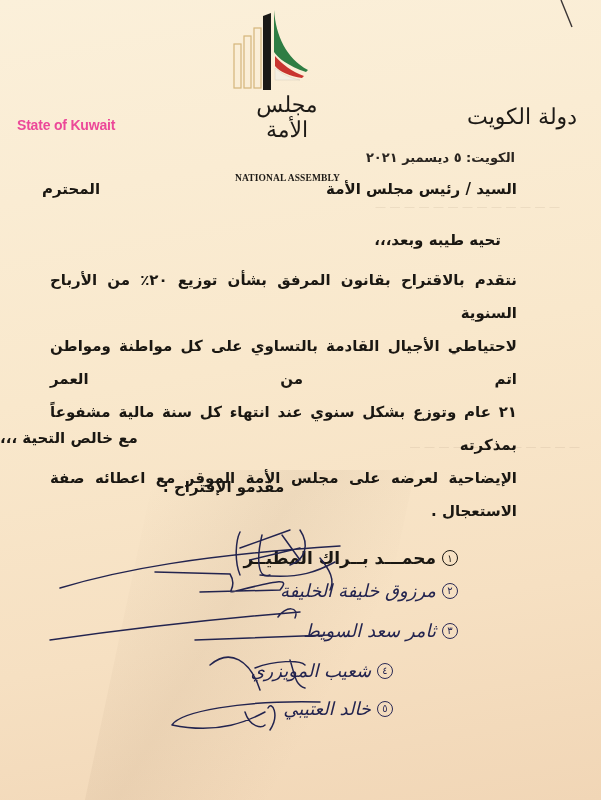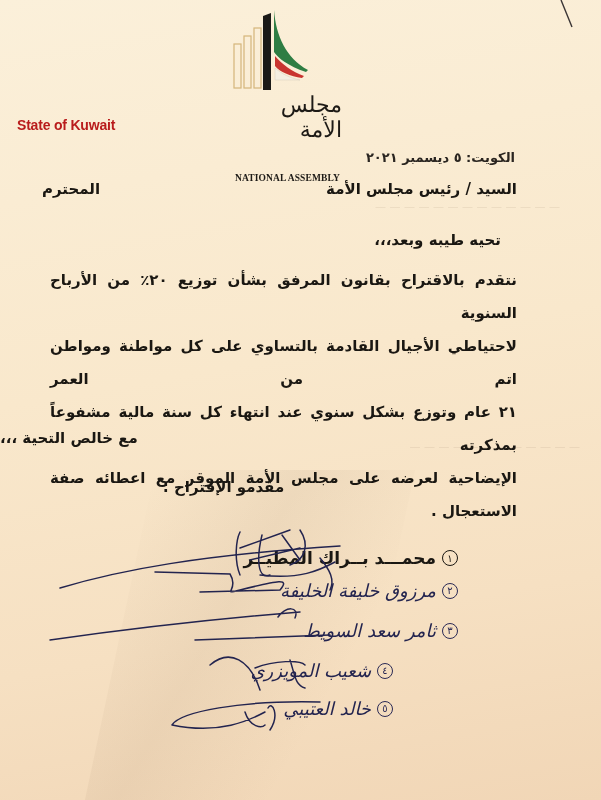--- a/index.html
+++ b/index.html
@@ -13,26 +13,26 @@
   .bleed { position:absolute; color:rgba(120,100,80,0.13); font-size:11px; direction:rtl; }
   .shadow-band {
     position:absolute; left:120px; top:470px; width:260px; height:330px;
     background: linear-gradient(110deg, rgba(150,120,90,0) 0%, rgba(150,120,90,0.10) 40%, rgba(150,120,90,0) 80%);
     transform: skewX(-12deg);
   }
   .pen-mark { position:absolute; left:0; top:0; }
 
   
   .logo { position:absolute; left:228px; top:6px; width:80px; height:84px; }
-  .logo-ar { position:absolute; left:232px; top:92px; width:110px; text-align:right;
+  .logo-ar { position:absolute; left:232px; top:92px; width:110px; text-align:center;
     font-family:"DejaVu Serif", serif; font-size:22px; color:#1d1a16; direction:rtl; }
   .logo-en { position:absolute; left:229px; top:126px; width:117px; text-align:center;
     font-family:"Liberation Serif", serif; font-weight:bold; font-size:9.5px; letter-spacing:0.1px; color:#1d1a16;margin-top:47px; }
   .state-en { position:absolute; left:17px; top:117px; font-family:"Liberation Sans", sans-serif;
-    font-weight:bold; font-size:14px; color:#b91c1c; letter-spacing:-0.2px; }
+    font-weight:bold; font-size:14px; color:#ec4899; letter-spacing:-0.2px; }
   .state-ar { position:absolute; right:24px; top:104px; font-family:"DejaVu Serif", serif;
     font-size:22px; direction:rtl; color:#1d1a16; }
   .date { position:absolute; right:86px; top:150px; font-size:13px; font-weight:bold; direction:rtl; color:#2a2520; }
 
   
   .rtl { direction:rtl; text-align:right; }
   .addressee { position:absolute; right:84px; top:180px; font-weight:bold; font-size:15px; }
   .honorific { position:absolute; left:42px; top:180px; font-weight:bold; font-size:15px; direction:rtl; }
   .greeting { position:absolute; right:100px; top:231px; font-weight:bold; font-size:15px; }
   .paragraph { position:absolute; left:50px; right:84px; top:264px; font-weight:bold; font-size:15px;
@@ -71,20 +71,21 @@
     <rect x="26" y="22" width="7" height="60" fill="none" stroke="#d4b57a" stroke-width="1.2"></rect>
     <path d="M35 10 L43 7 L43 84 L35 84 Z" fill="#1b1a17"></path>
     <path d="M46 4 C48 30 58 52 80 64 L78 66 C60 60 50 52 46 46 Z" fill="#2e7d43"></path>
     <path d="M47 50 C54 58 64 66 76 70 L74 72 C62 70 52 66 47 60 Z" fill="#c8342f"></path>
     <path d="M47 62 C54 68 62 72 72 74 L47 74 Z" fill="#f4efe2" stroke="#d7cfbe" stroke-width="0.5"></path>
   </svg>
   <div class="logo-ar">مجلس الأمة</div>
   <div class="logo-en">NATIONAL ASSEMBLY</div>
 
   <div class="state-en">State of Kuwait</div>
+  <div class="state-ar">دولة الكويت</div>
   <div class="date">الكويت: ٥ ديسمبر ٢٠٢١</div>
 
   <div class="addressee rtl">السيد / رئيس مجلس الأمة</div>
   <div class="honorific">المحترم</div>
   <div class="greeting rtl">تحيه طيبه وبعد،،،</div>
 
   <div class="paragraph">
     <span>نتقدم بالاقتراح بقانون المرفق بشأن توزيع ٢٠٪ من الأرباح السنوية</span>
     <span>لاحتياطي الأجيال القادمة بالتساوي على كل مواطنة ومواطن اتم من العمر</span>
     <span>٢١ عام وتوزع بشكل سنوي عند انتهاء كل سنة مالية مشفوعاً بمذكرته</span>

